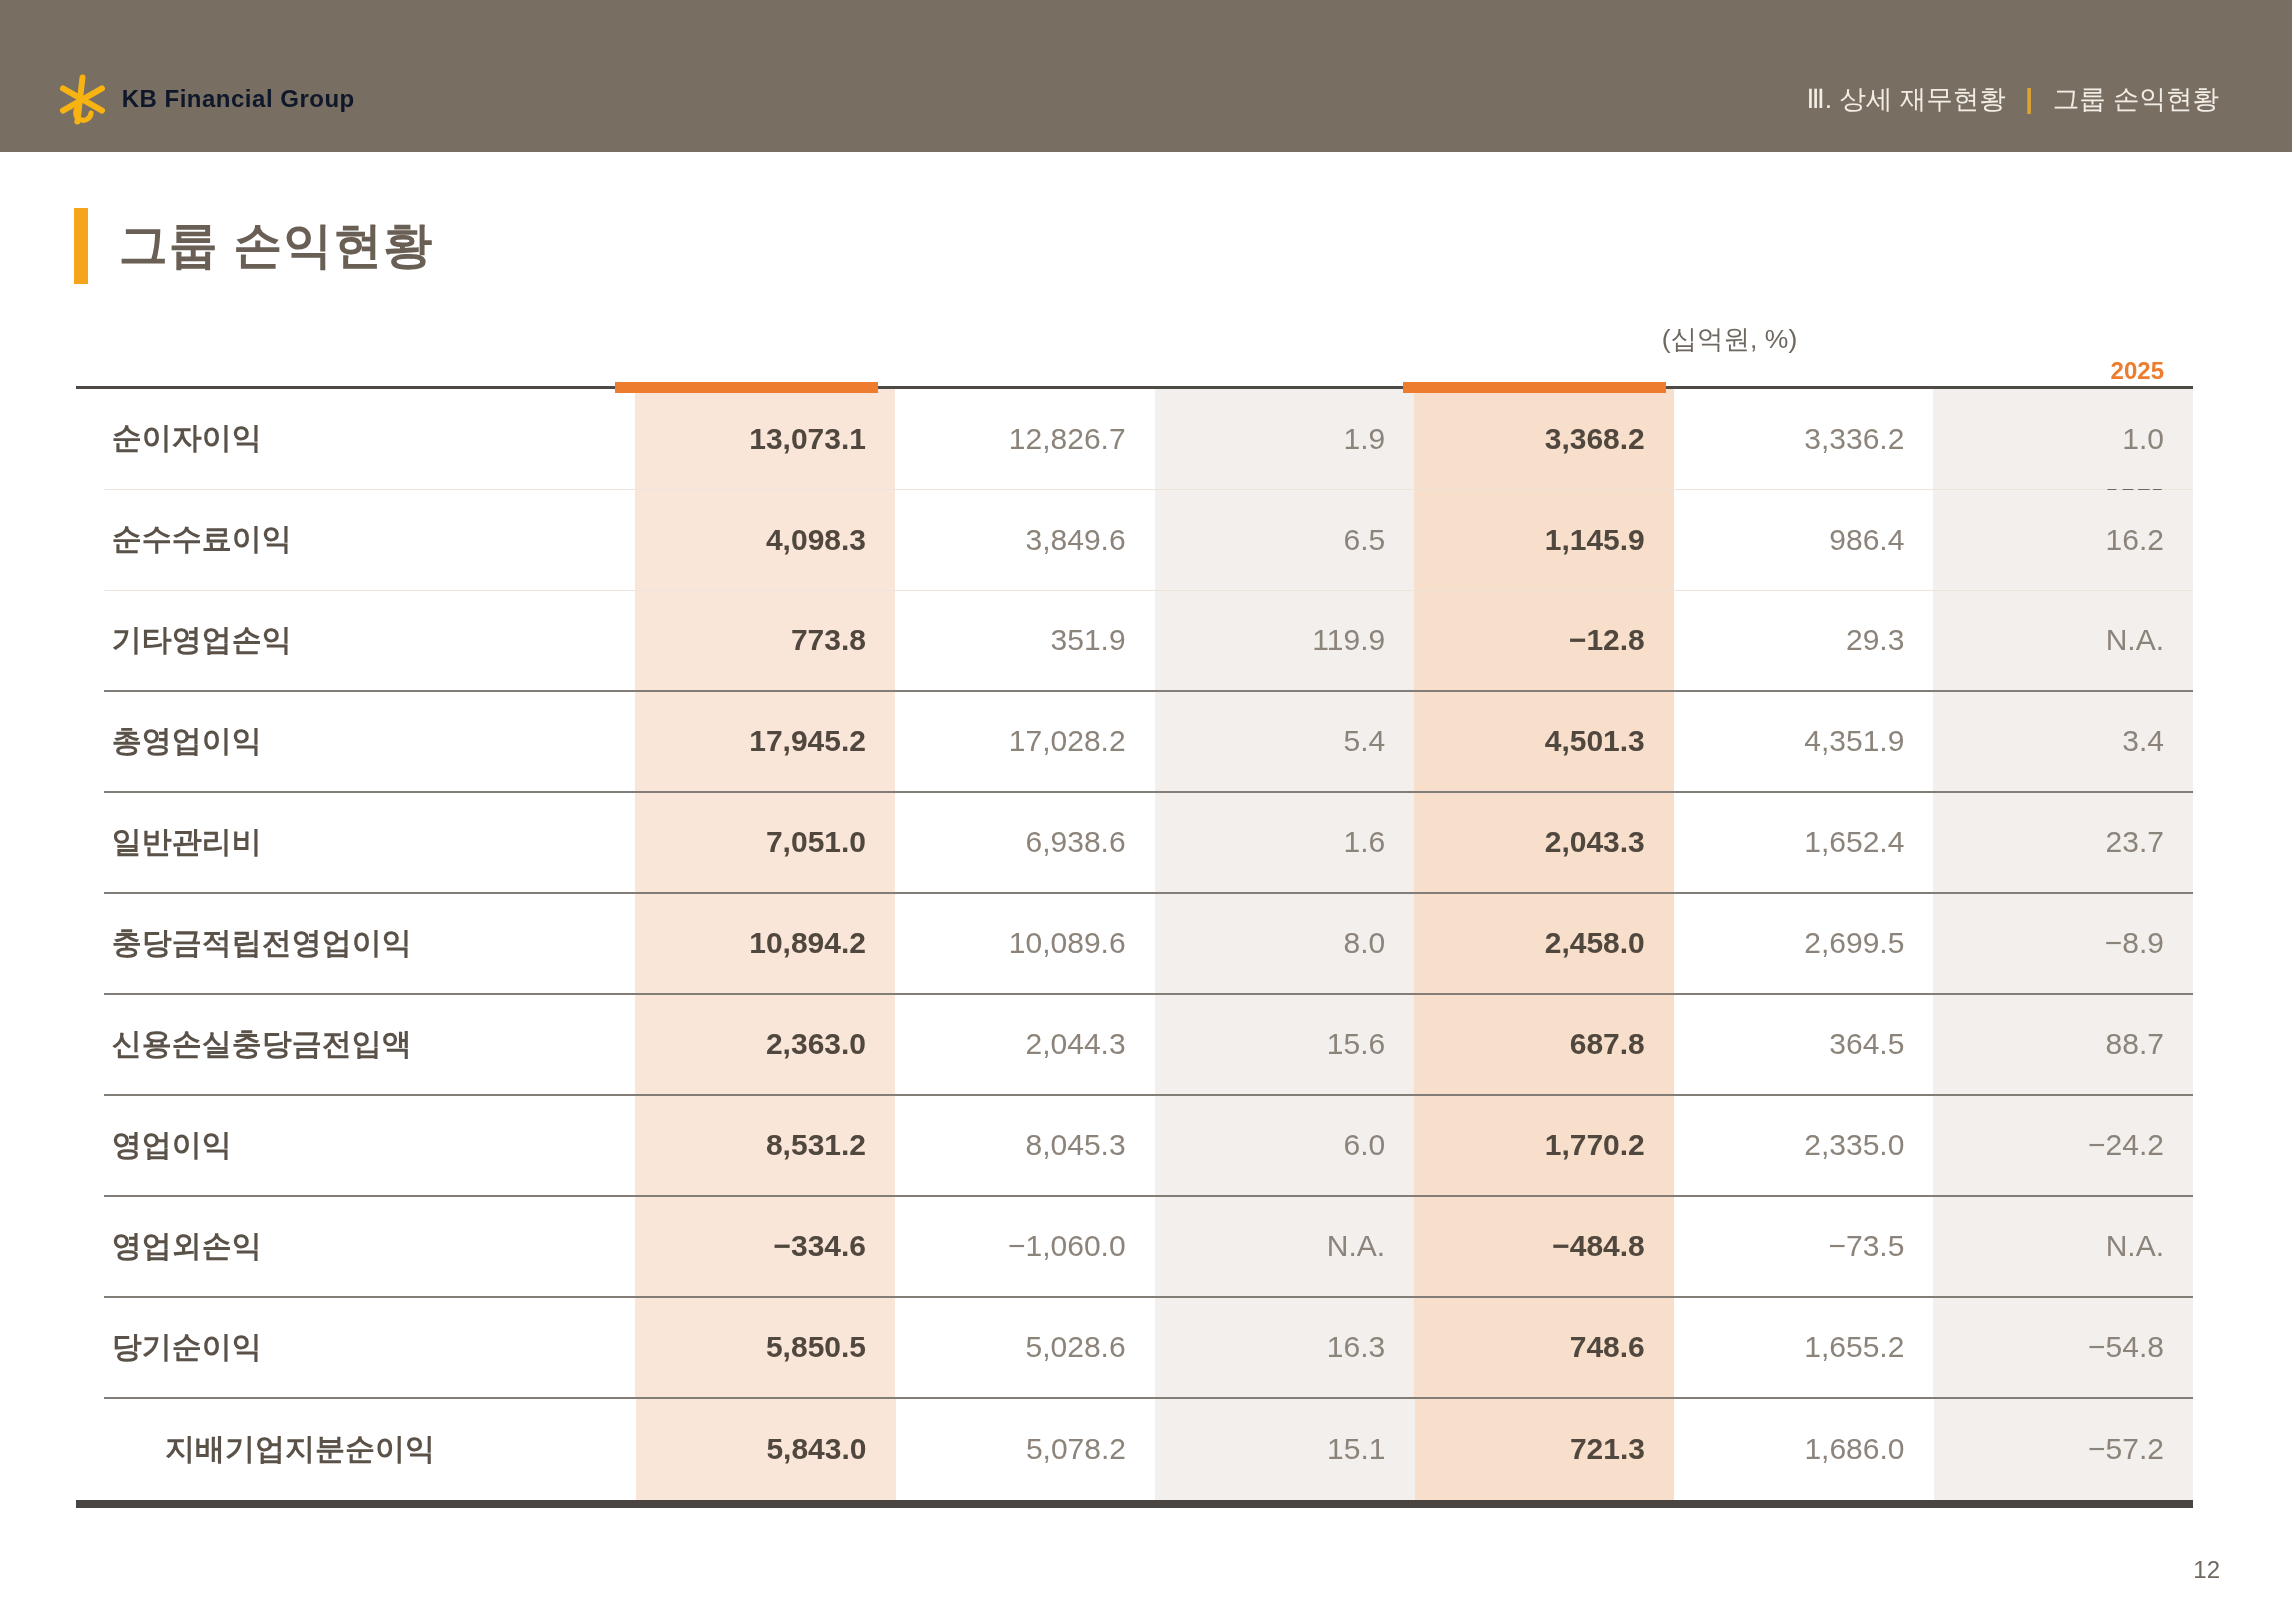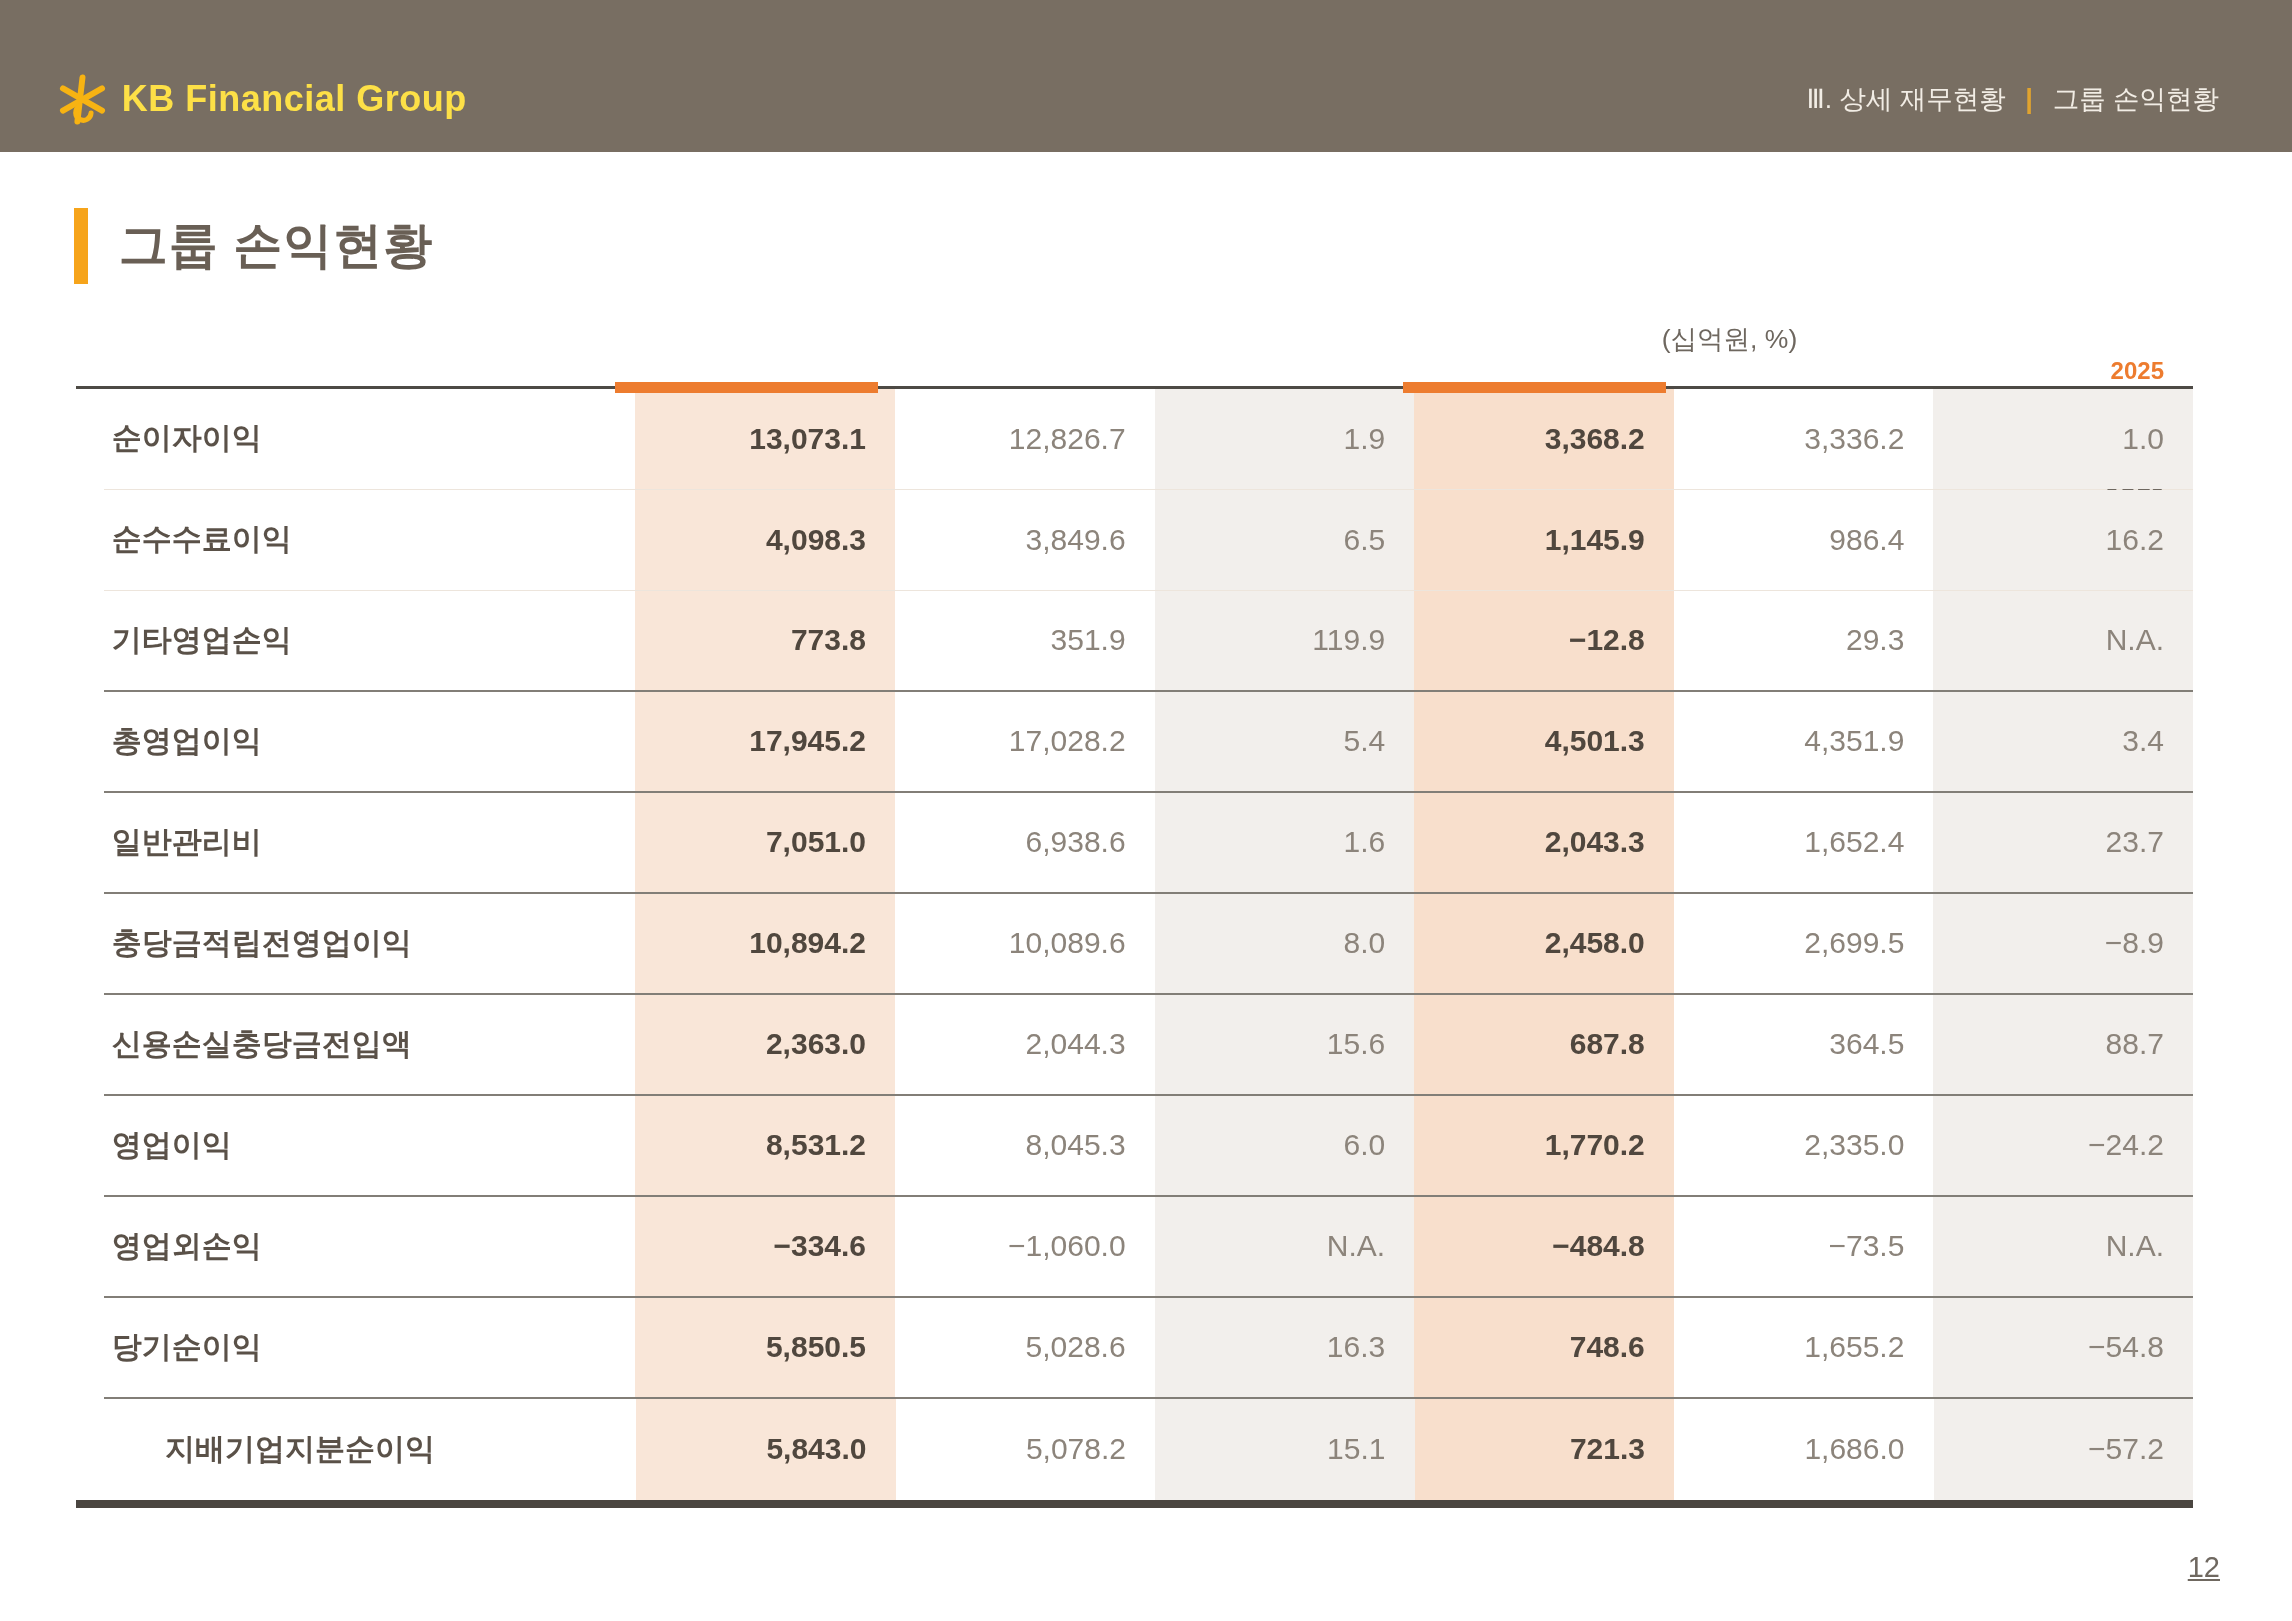--- a/index.html
+++ b/index.html
@@ -13,21 +13,21 @@
 
   
   .topbar {
     position:absolute; left:0; top:0; width:2293px; height:152px;
     background:var(--topbar);
     display:flex; align-items:flex-end; justify-content:space-between;
     padding:0 74px 27.4px 57px;
   }
   .logo { display:flex; align-items:center; gap:13.7px; }
   .logo svg { display:block; }
-  .logo-text { color:#fde047; font-size:36px; font-weight:bold; letter-spacing:0.5px; }
+  .logo-text { color:#0f172a; font-size:24px; font-weight:bold; letter-spacing:0.5px; }
   .breadcrumb { display:flex; align-items:center; gap:19.6px; font-size:26.5px; color:#F2EDE5; padding-bottom:7.8px; }
   .breadcrumb .sep { color:var(--gold); font-weight:bold; font-size:27.4px; }
 
   
   .title-block { position:absolute; left:74px; top:208px; display:flex; align-items:center; }
   .title-accent { width:13.7px; height:76px; background:#F6A41B; margin-right:31px; }
   .page-title { font-size:49px; font-weight:bold; color:#695F55; letter-spacing:1px; }
 
   
   .fin-table { position:absolute; left:76px; top:321px; width:2117px; }
@@ -48,21 +48,21 @@
           padding-right:29px; font-size:30px; color:#8C847B; }
   .cell.label { width:539px; justify-content:flex-start; padding-left:7.8px; padding-right:9.8px;
                 font-weight:bold; color:#5A5148; }
   .cell.label.indent { padding-left:61px; }
   .cell.v { width:263px; }
   .cell.bold { font-weight:bold; color:#50473E; }
   .band-peach  { background:var(--peach); }
   .band-peach2 { background:var(--peach2); }
   .band-gray   { background:var(--grayband); }
 
-  .page-number { position:absolute; right:73px; bottom:37px; font-size:29px; color:#6F6860;text-decoration:underline; }
+  .page-number { position:absolute; right:73px; bottom:37px; font-size:24px; color:#6F6860; }
 </style>
 </head>
 <body>
 
 <div class="slide" style="--topbar: #786E62; --accent: #ED7C2F; --gold: #E0A32E; --peach: #F9E6D8; --peach2: #F8DFCC; --grayband: #F2EFEC;">
 
   <div class="topbar">
     <div class="logo">
       <span>
         <svg width="51" height="51" viewBox="0 0 60 60" fill="none">

